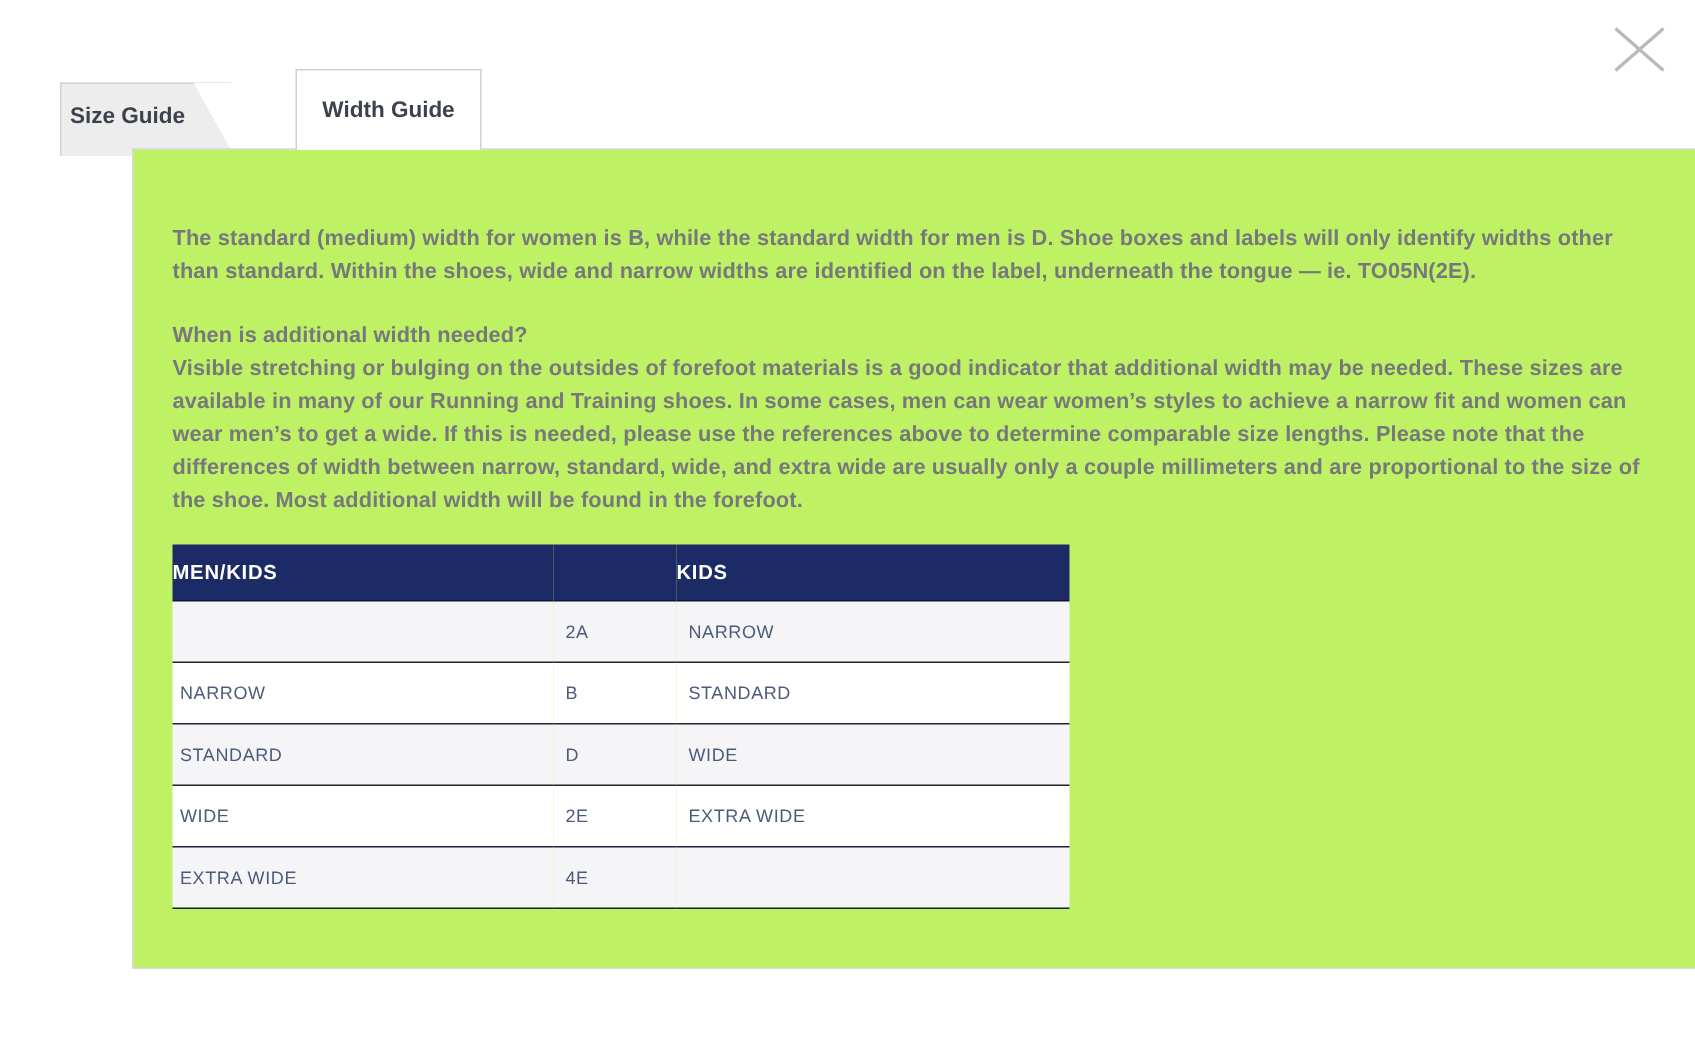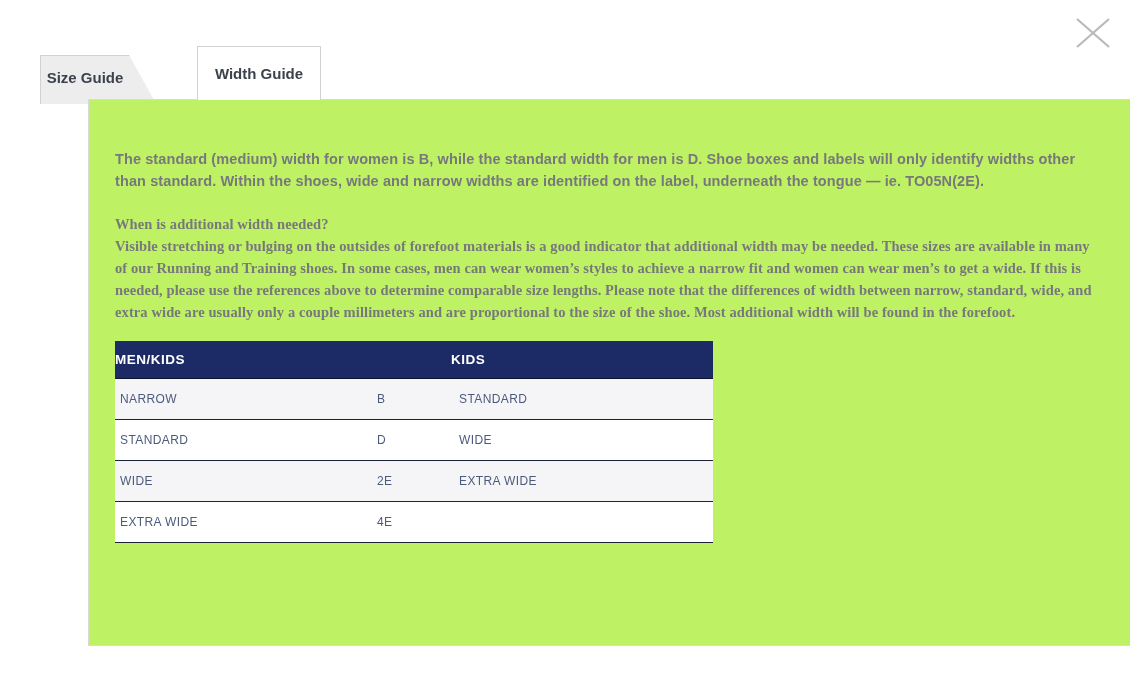--- a/index.html
+++ b/index.html
@@ -23,21 +23,21 @@
                  background:#ffffff; border:1px solid #d2d2d2; border-bottom:none;
                  line-height:53px; z-index:3;margin-left:40px; }
 
   
   .panel { position:absolute; left:40px; top:99px; width:1098px; height:547px;
            border:1px solid #d9d9d9; background:#bef264; z-index:2;margin-left:48px; }
   .panel-inner { padding:48px 26px 0 26px; }
 
   .body-text { width:982px; font-size:14.5px; line-height:22px;
                font-weight:600; color:#77787c; letter-spacing:0.1px; }
-  .q-block { margin-top:21px;font-family:Liberation Serif, serif; }
+  .q-block { margin-top:21px; }
 
   
   table.width-table { margin-top:18px; width:598px; border-collapse:collapse;
                       table-layout:fixed; }
   .width-table col.c1 { width:254px; }
   .width-table col.c2 { width:82px; }
   .width-table col.c3 { width:262px; }
   .width-table thead th { background:#1c2b66; color:#ffffff; height:37px;
                           font-size:13.5px; font-weight:bold; letter-spacing:0.5px;
                           text-align:left; border-bottom:1px solid #0d1530; }
@@ -86,20 +86,25 @@
         </colgroup>
       <thead>
         <tr>
           <th>MEN/KIDS</th>
           <th></th>
           <th>KIDS</th>
         </tr>
       </thead>
       <tbody>
         <tr>
+          <td></td>
+          <td>2A</td>
+          <td>NARROW</td>
+        </tr>
+        <tr>
           <td>NARROW</td>
           <td>B</td>
           <td>STANDARD</td>
         </tr>
         <tr>
           <td>STANDARD</td>
           <td>D</td>
           <td>WIDE</td>
         </tr>
         <tr>

